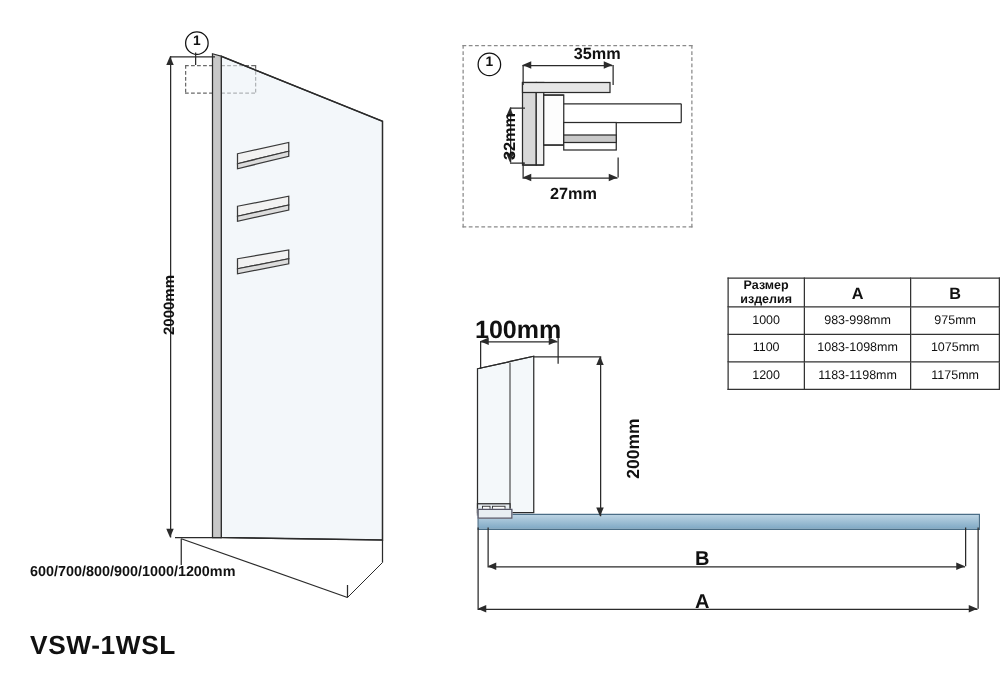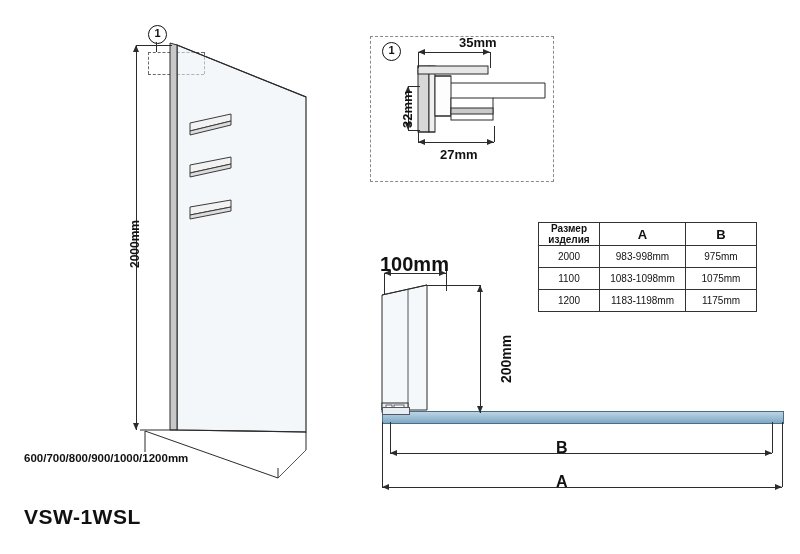--- a/index.html
+++ b/index.html
@@ -257,33 +257,33 @@
     <div class="lbl b rot" style="left:30px;top:98px;font-size:13px;">32mm</div>
 
     <div class="ln-h thin" style="left:48px;top:112px;width:76px;"></div>
     <div class="arw left" style="left:48px;top:108.5px;"></div>
     <div class="arw right" style="left:117px;top:108.5px;"></div>
     <div class="ln-v thin" style="left:48px;top:100px;height:12px;"></div>
     <div class="ln-v thin" style="left:124px;top:96px;height:16px;"></div>
     <div class="lbl b" style="left:70px;top:117px;font-size:13px;">27mm</div>
   </div>
 
-  <table class="spec" style="left:538px;top:222px;">
+  <table class="spec" style="left:582px;top:222px;">
     <thead>
       <tr>
         <th class="colSize" style="width:60px;">
           <span>Размер изделия</span>
         </th>
         <th class="colA" style="width:85px;">A</th>
         <th class="colB" style="width:70px;">B</th>
       </tr>
     </thead>
     <tbody id="spec-body">
       <tr>
-        <td class="c0">2000</td>
+        <td class="c0">1000</td>
         <td class="c1">983-998mm</td>
         <td class="c2">975mm</td>
       </tr>
       <tr>
         <td class="c0">1100</td>
         <td class="c1">1083-1098mm</td>
         <td class="c2">1075mm</td>
       </tr>
       <tr>
         <td class="c0">1200</td>

